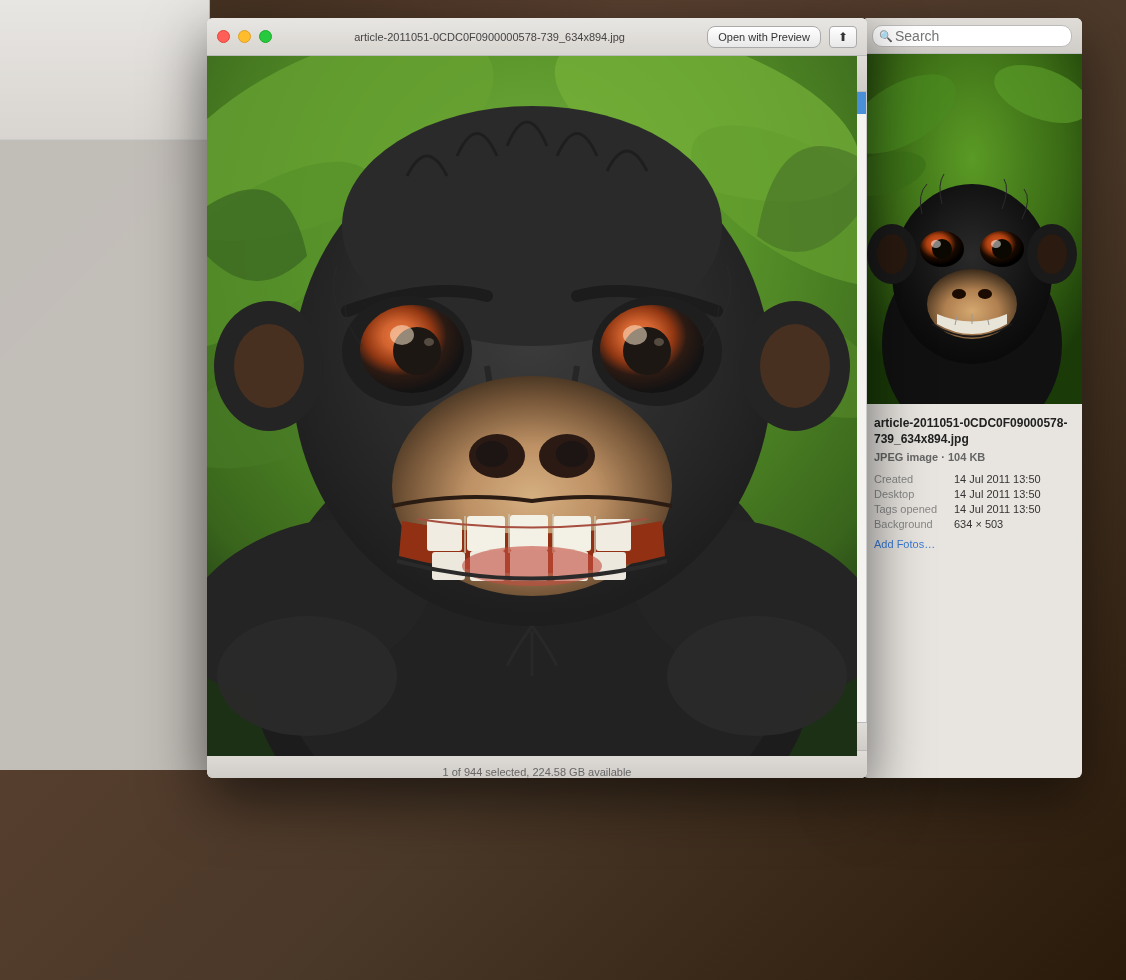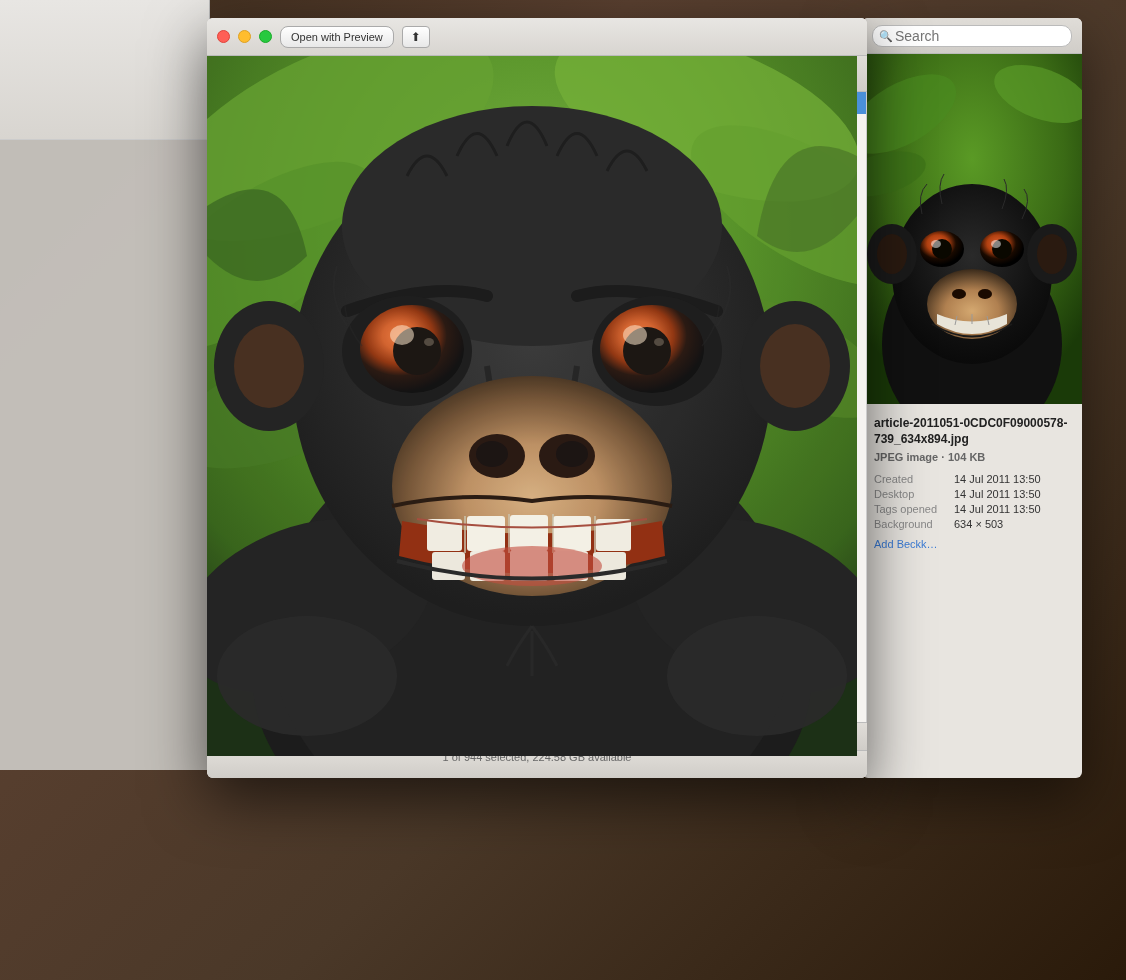--- a/index.html
+++ b/index.html
@@ -262,21 +262,21 @@
       overflow-y: auto;
       background: #f5f3f0;
     }
 
     
     .finder-statusbar {
       height: 28px;
       background: linear-gradient(#e0ddd8, #d0cdc8);
       border-top: 1px solid #bbb;
       display: flex;
-      align-items: flex-start;
+      align-items: flex-end;
       padding: 0 10px;
       font-size: 11px;
       color: #555;
       flex-shrink: 0;
     }
 
     .statusbar-center {
       flex: 1;
       text-align: center;
       font-size: 11px;
@@ -460,20 +460,21 @@
   </div>
 
 </div>
 
 <div class="finder-window">
 
   <div class="finder-titlebar">
     <div class="traffic-light tl-close"></div>
     <div class="traffic-light tl-min"></div>
     <div class="traffic-light tl-max"></div>
+    <div class="finder-title">article-2011051-0CDC0F0900000578-739_634x894.jpg</div>
     <div class="finder-titlebar-actions">
       <button class="btn-preview">Open with Preview</button>
       <button class="btn-share">⬆</button>
     </div>
   </div>
 
   <div class="finder-toolbar">
     <div class="toolbar-nav">
       <div class="nav-btn">‹</div>
       <div class="nav-btn">›</div>
@@ -953,21 +954,21 @@
       <span class="meta-value">14 Jul 2011 13:50</span>
     </div>
     <div class="preview-meta-row">
       <span class="meta-label">Tags opened</span>
       <span class="meta-value">14 Jul 2011 13:50</span>
     </div>
     <div class="preview-meta-row">
       <span class="meta-label">Background</span>
       <span class="meta-value">634 × 503</span>
     </div>
-    <a class="add-tags-link">Add Beckk…</a>
+    <a class="add-tags-link">Add Fotos…</a>
   </div>
 </div>
 
 <div class="big-monkey-container">
   <svg width="650" height="700" viewBox="0 0 650 700">
     <defs>
       <radialGradient id="jungleBg" cx="50%" cy="25%" r="80%">
         <stop offset="0%" stop-color="#6aaa30"></stop>
         <stop offset="40%" stop-color="#4a8a18"></stop>
         <stop offset="80%" stop-color="#2a5a0a"></stop>

